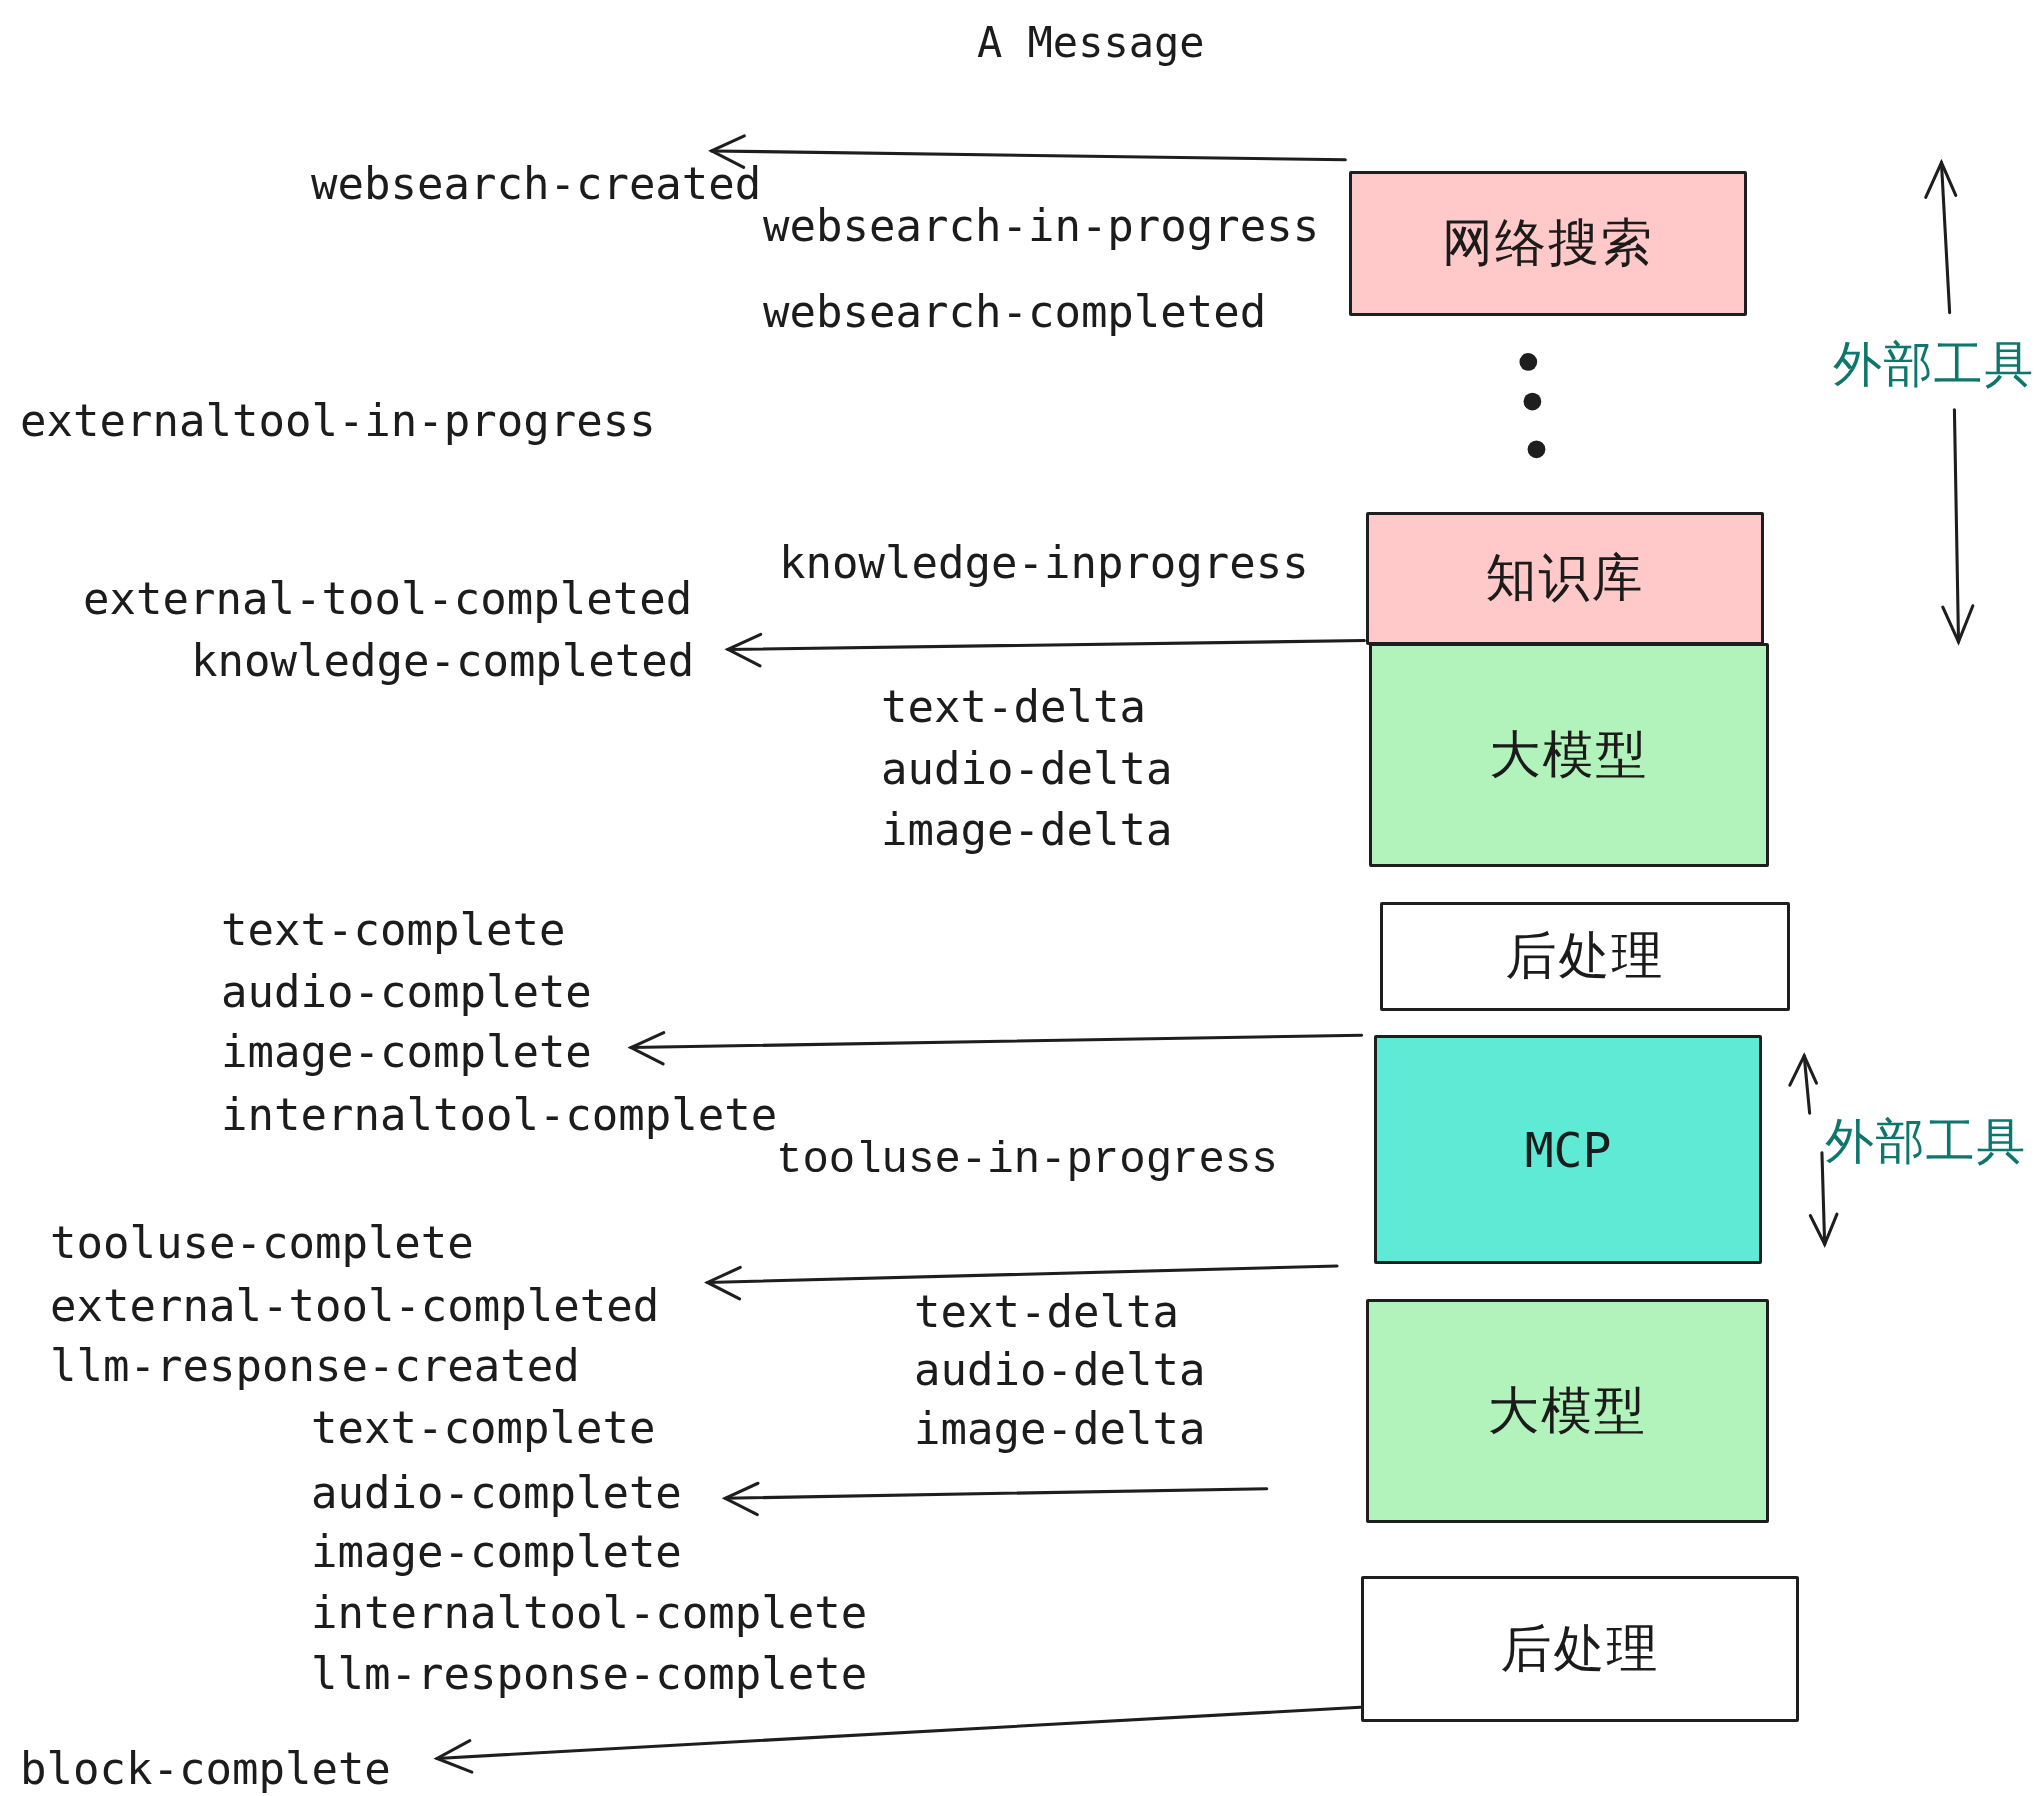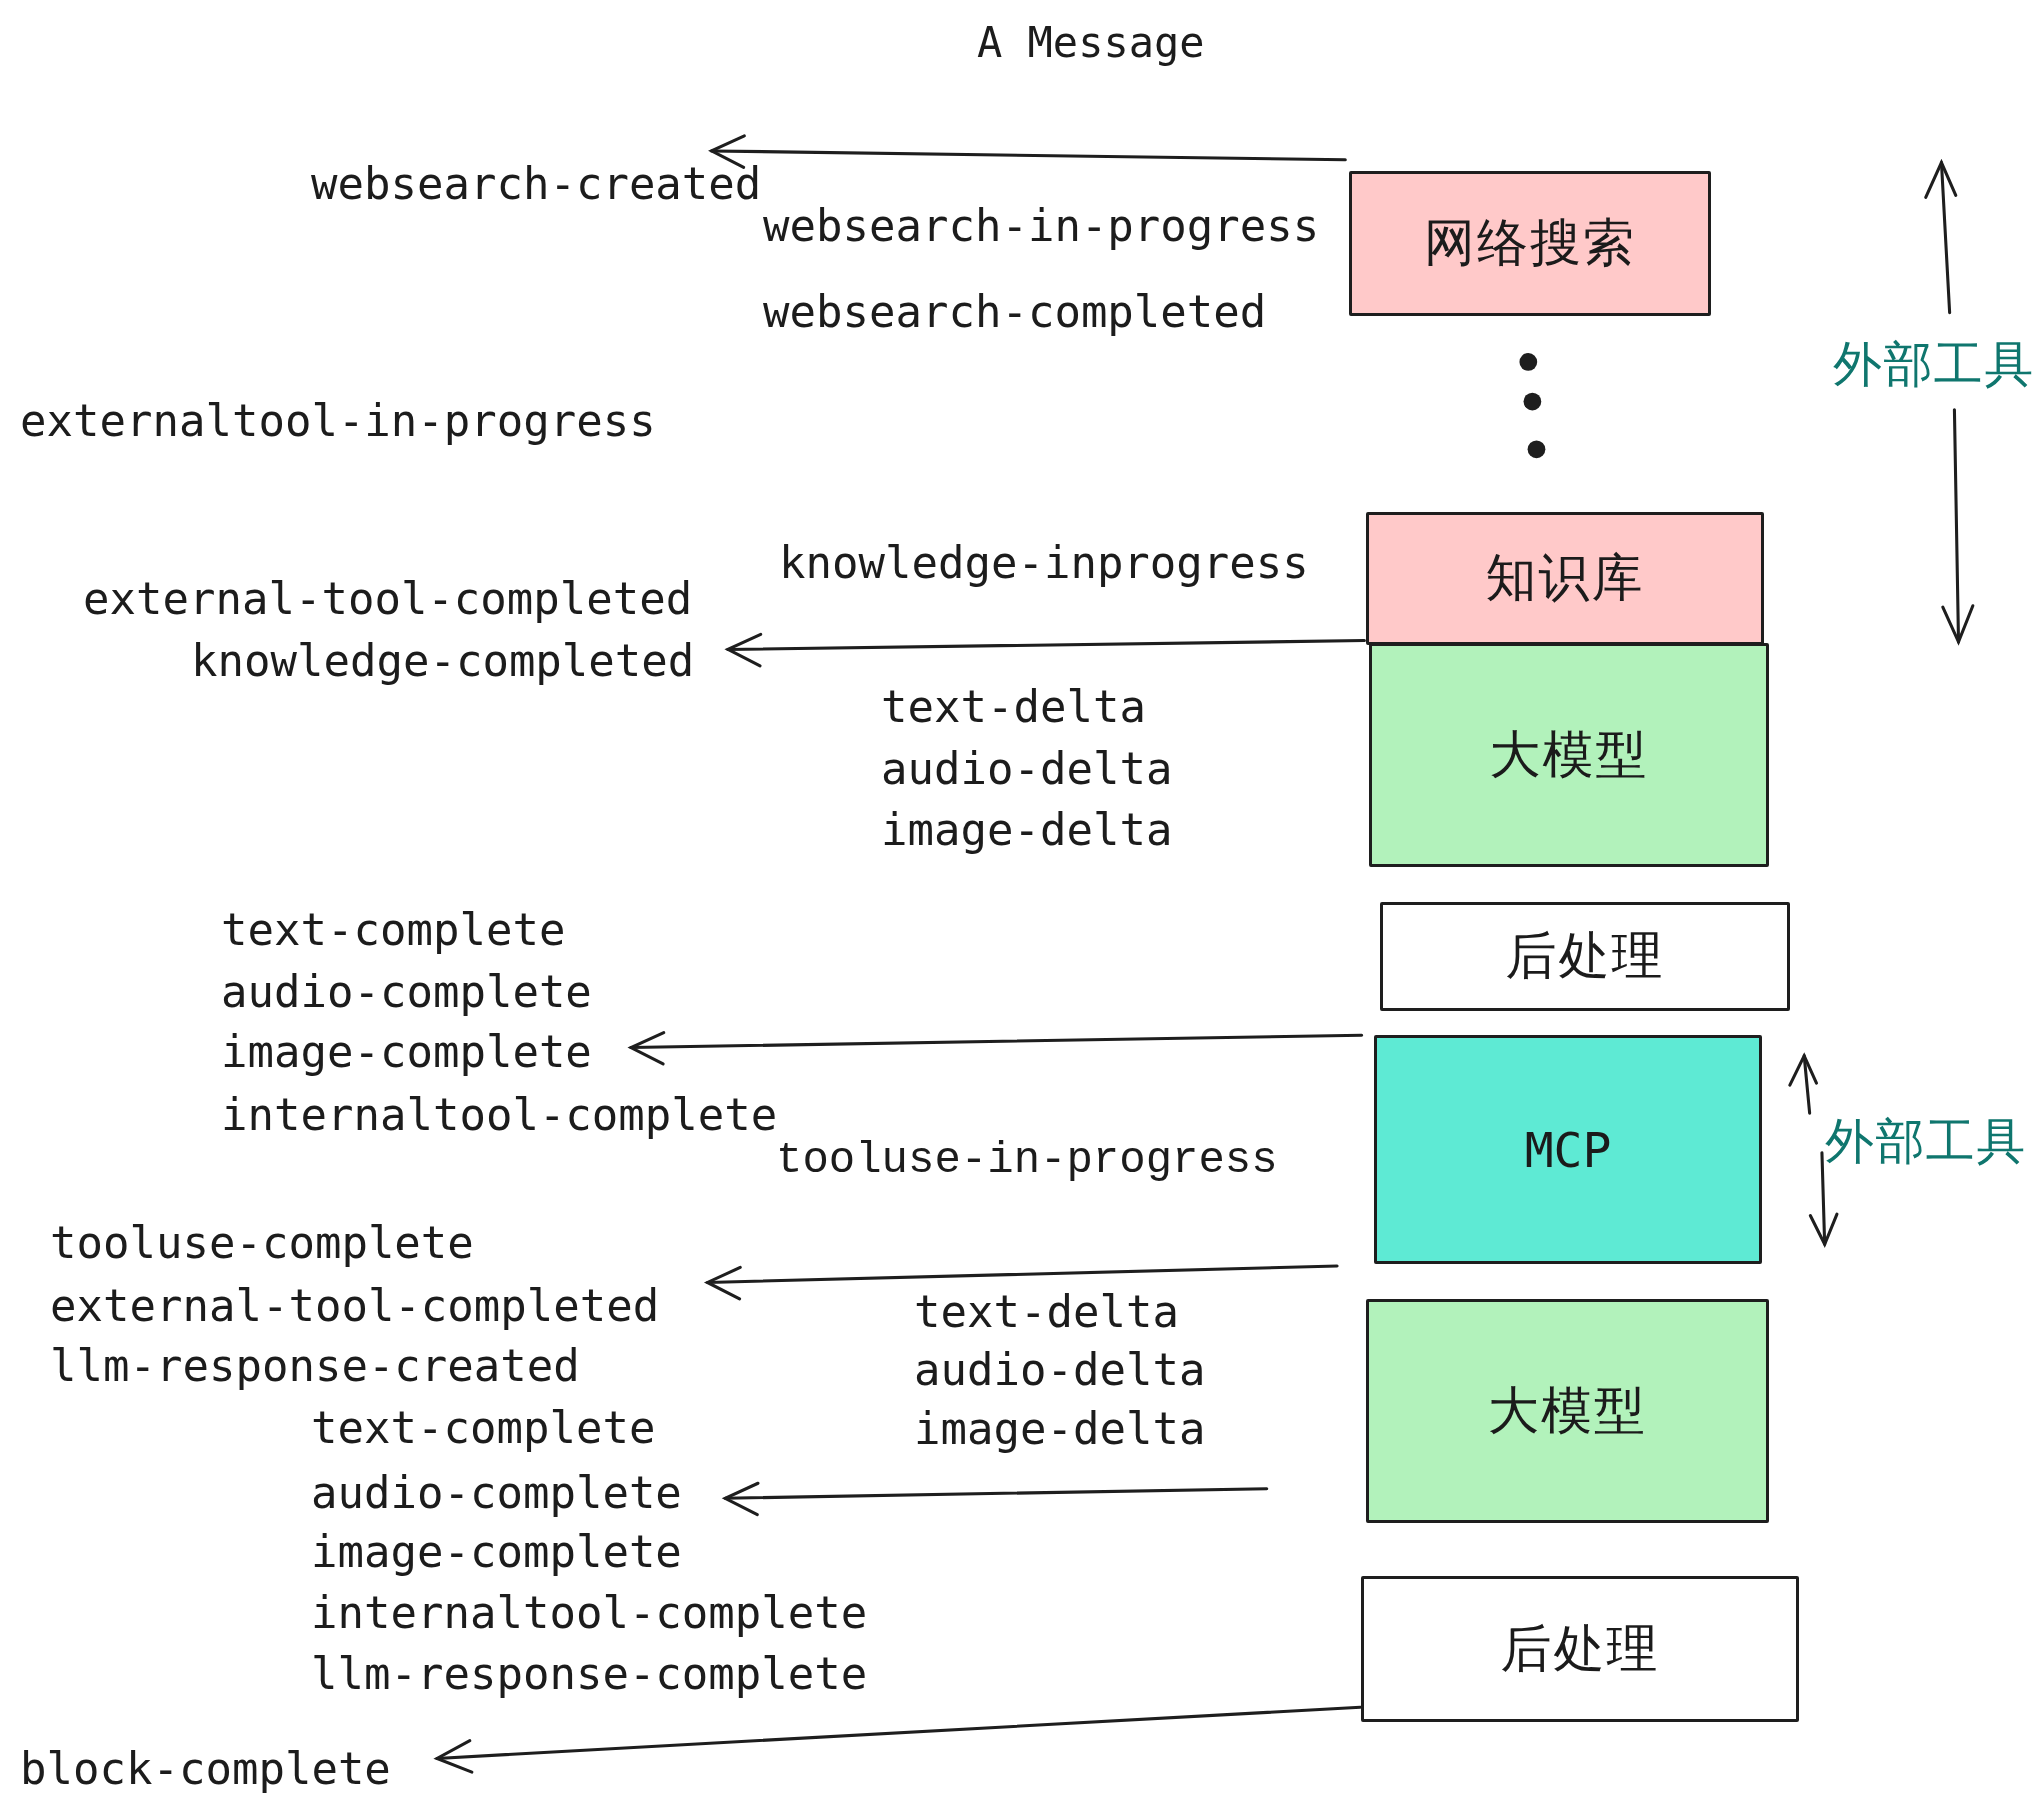--- a/index.html
+++ b/index.html
@@ -70,21 +70,21 @@
 
     <g>
       <circle cx="2238" cy="530" r="13"></circle>
       <circle cx="2244" cy="588" r="13"></circle>
       <circle cx="2250" cy="658" r="13"></circle>
     </g>
   </svg>
 
   <div class="label title" style="left:977px;top:12.3px;">A Message</div>
 
-  <div class="box" style="left: 1349px; top: 171px; width: 362px; height: 145px; background: rgb(255, 201, 201);">
+  <div class="box" style="left: 1349px; top: 171px; width: 398px; height: 145px; background: rgb(255, 201, 201);">
     <span class="cjk">网络搜索</span>
   </div>
 
   <div class="box" style="left: 1366px; top: 512px; width: 398px; height: 133px; background: rgb(255, 201, 201);">
     <span class="cjk">知识库</span>
   </div>
 
   <div class="box" style="left: 1369px; top: 643px; width: 400px; height: 224px; background: rgb(178, 242, 187);">
     <span class="cjk">大模型</span>
   </div>

